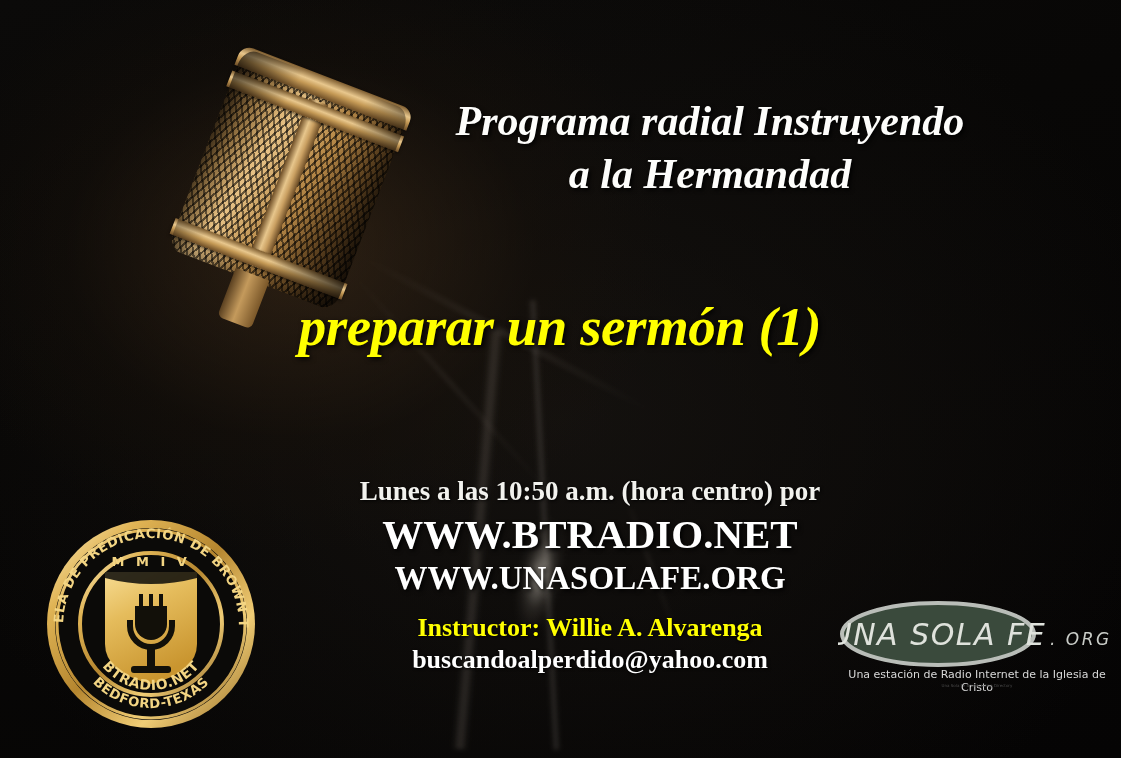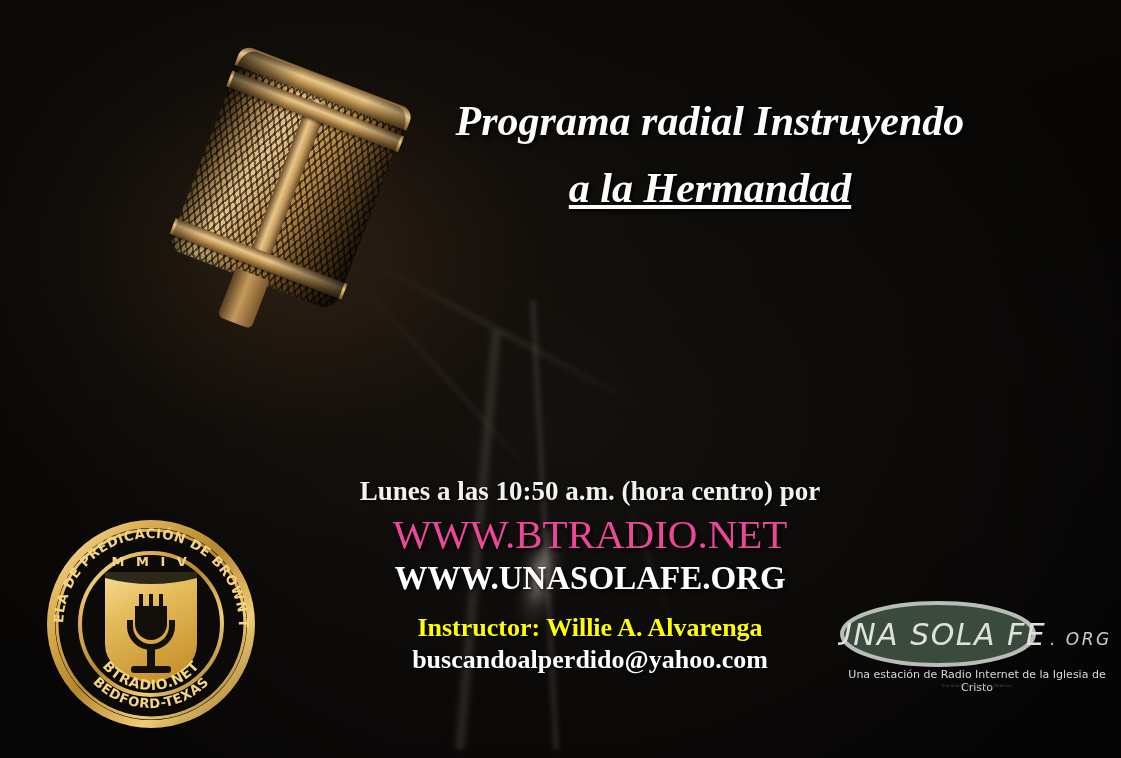--- a/index.html
+++ b/index.html
@@ -84,39 +84,39 @@
 
   
   .txt { position: absolute; text-align: center; line-height: 1.12; }
 
   .header-block {
     left: 330px; width: 760px; top: 98px;
     color: #fdfdfb;
     font-size: 42px; font-weight: bold; font-style: italic;
     text-shadow: 2px 2px 4px rgba(0,0,0,0.95);
   }
-  .header-block .l2 { display: block; margin-top: 20px; text-decoration: underline; }
+  .header-block .l2 { display: block; margin-top: 6px; }
 
   .title-block {
     left: 90px; width: 940px; top: 284px;
     color: #ffff00;
     font-size: 55px; font-weight: bold; font-style: italic;
     letter-spacing: -0.5px;
     text-shadow: 2px 2px 5px rgba(0,0,0,0.95);
   }
   .title-block .l2 { display: block; margin-top: 12px; }
 
   .sched {
     left: 300px; width: 580px; top: 476px;
     color: #f2f2ee; font-size: 27px; font-weight: bold;
     text-shadow: 1px 1px 3px rgba(0,0,0,0.95);
   }
   .site1 {
     left: 300px; width: 580px; top: 512px;
-    color: #ec4899; font-size: 41px; font-weight: normal;
+    color: #ffffff; font-size: 41px; font-weight: bold;
     text-shadow: 2px 2px 4px rgba(0,0,0,0.95);
   }
   .site2 {
     left: 300px; width: 580px; top: 560px;
     color: #ffffff; font-size: 33px; font-weight: bold;
     text-shadow: 2px 2px 4px rgba(0,0,0,0.95);
   }
   .instructor {
     left: 300px; width: 580px; top: 613px;
     color: #ffff00; font-size: 26px; font-weight: bold;
@@ -172,20 +172,21 @@
       <div class="neck"></div>
     </div>
   </div>
 
   <div class="txt header-block">
     <span>Programa radial Instruyendo</span>
     <span class="l2">a la Hermandad</span>
   </div>
 
   <div class="txt title-block">
+    <span class="l2">preparar un sermón (1)</span>
   </div>
 
   <div class="txt sched">Lunes a las 10:50 a.m. (hora centro) por</div>
   <div class="txt site1">WWW.BTRADIO.NET</div>
   <div class="txt site2">WWW.UNASOLAFE.ORG</div>
 
   <div class="txt instructor">Instructor:  Willie A. Alvarenga</div>
   <div class="txt email">buscandoalperdido@yahoo.com</div>
 
   <div class="seal">

